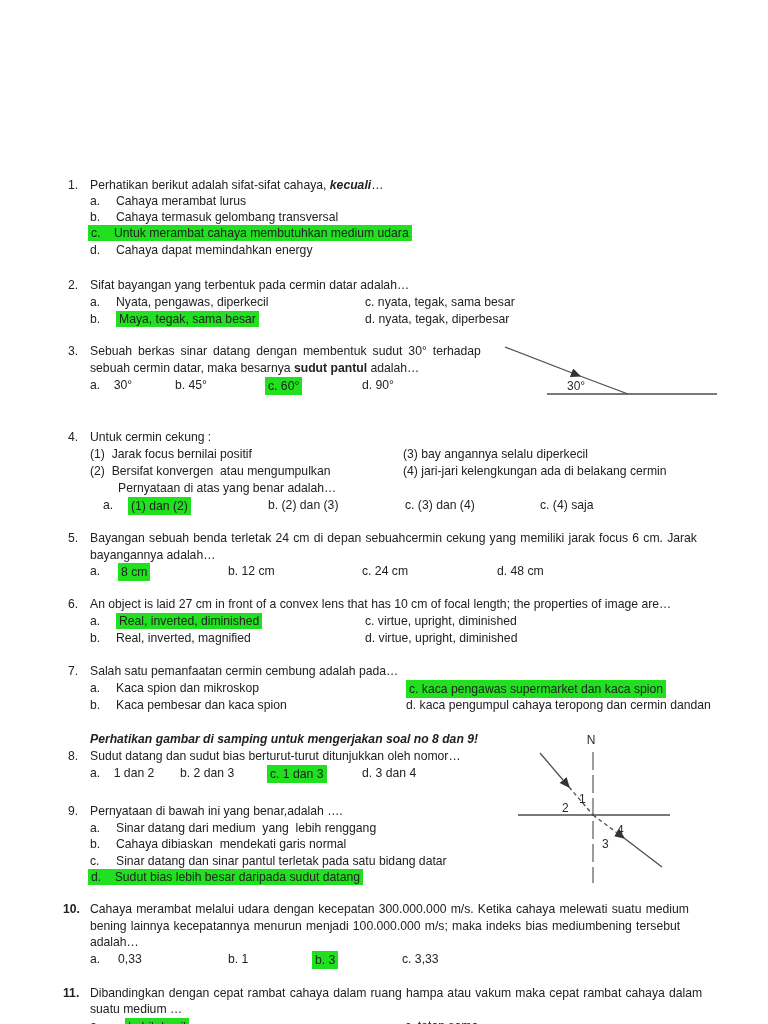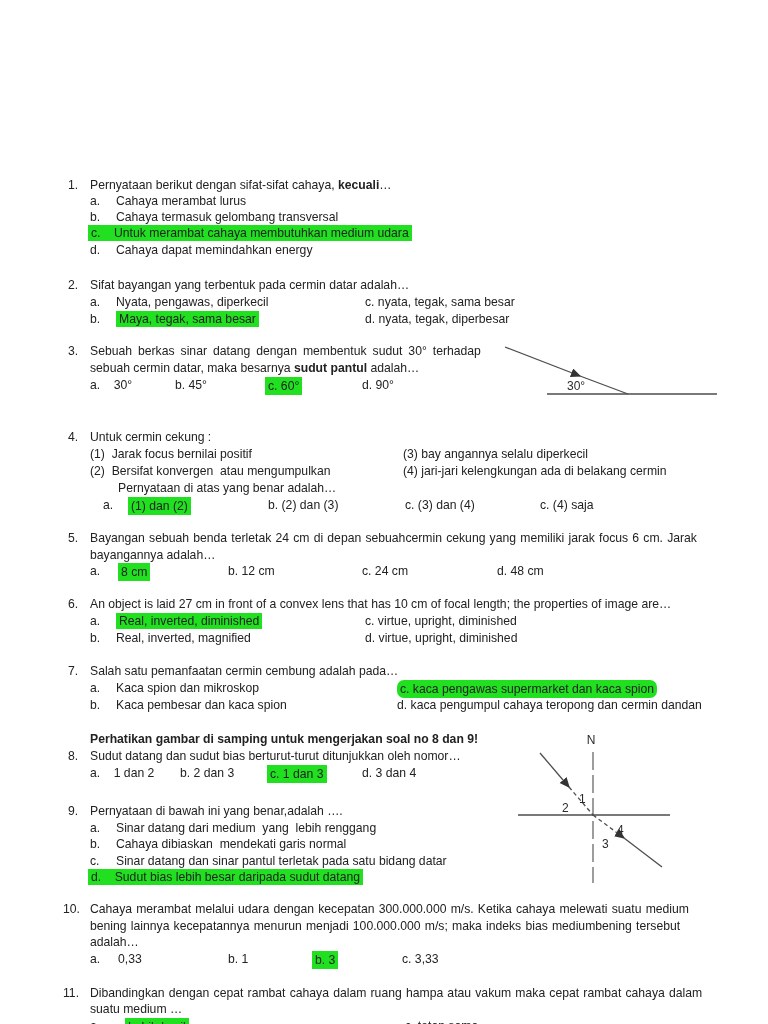--- a/index.html
+++ b/index.html
@@ -6,42 +6,42 @@
   .page {
     position:relative; width:768px; height:1024px; margin:0 auto;
     background:#ffffff; overflow:hidden;
     font-family:"Liberation Sans", sans-serif;
     font-size:12.2px; color:#222; line-height:16px;
   }
   .ln  { position:absolute; left:68px; white-space:nowrap; height:17px; }
   .ln2 { left:63px; }
   .opt { left:90px; }
   .num  { display:inline-block; width:22px; }
-  .num2 { display:inline-block; width:27px; }
+  .num2 { display:inline-block; width:27px;font-weight:bold; }
   .ltr  { display:inline-block; width:26px; }
   .hl   { background:var(--hl,#20e020); padding:1px 3px; }
   .rcol { position:absolute; left:275px; top:0; }
-  .r315 { left:307px;border-radius:7px; }
+  .r315 { left:316px; }
   .at   { position:absolute; top:0; }
-  .bi   { font-weight:bold; }
+  .bi   { font-weight:bold; font-style:italic; }
   .bu   { font-weight:bold; }
   .ws   { word-spacing:2.6px;text-align:right; }
   .ws1  { word-spacing:0.8px; }
   .diag { position:absolute; }
   .diag line { stroke:var(--dl,#4d4d4d); stroke-width:1.3; fill:none; }
   .diag .dsh  { stroke-dasharray:4 3; }
   .diag .dshL { stroke-dasharray:18 5; stroke-width:1.1; }
   .diag text { font-family:"Liberation Sans", sans-serif; font-size:12px; fill:#2a2a2a; }
 </style>
 </head>
 <body>
 
 <div class="page">
 
-  <div class="ln" style="top:177px"><span class="num">1.</span><span>Pernyataan berikut dengan sifat-sifat cahaya, </span><span class="bi">kecuali</span><span>…</span></div>
+  <div class="ln" style="top:177px"><span class="num">1.</span><span>Perhatikan berikut adalah sifat-sifat cahaya, </span><span class="bi">kecuali</span><span>…</span></div>
   <div class="ln opt" style="top:193px"><span class="ltr">a.</span><span>Cahaya merambat lurus</span></div>
   <div class="ln opt" style="top:209px"><span class="ltr">b.</span><span>Cahaya termasuk gelombang transversal</span></div>
   <div class="ln opt" style="top:225px;left:88px"><span class="hl">c.&nbsp;&nbsp;&nbsp;&nbsp;Untuk merambat cahaya membutuhkan medium udara</span></div>
   <div class="ln opt" style="top:242px"><span class="ltr">d.</span><span>Cahaya dapat memindahkan energy</span></div>
 
   <div class="ln" style="top:277px"><span class="num">2.</span><span>Sifat bayangan yang terbentuk pada cermin datar adalah…</span></div>
   <div class="ln opt" style="top:294px"><span class="ltr">a.</span><span>Nyata, pengawas, diperkecil</span><span class="rcol">c. nyata, tegak, sama besar</span></div>
   <div class="ln opt" style="top:311px"><span class="ltr">b.</span><span class="hl">Maya, tegak, sama besar</span><span class="rcol">d. nyata, tegak, diperbesar</span></div>
 
   <div class="ln" style="top:343px"><span class="num">3.</span><span class="ws">Sebuah berkas sinar datang dengan membentuk sudut 30° terhadap</span></div>

